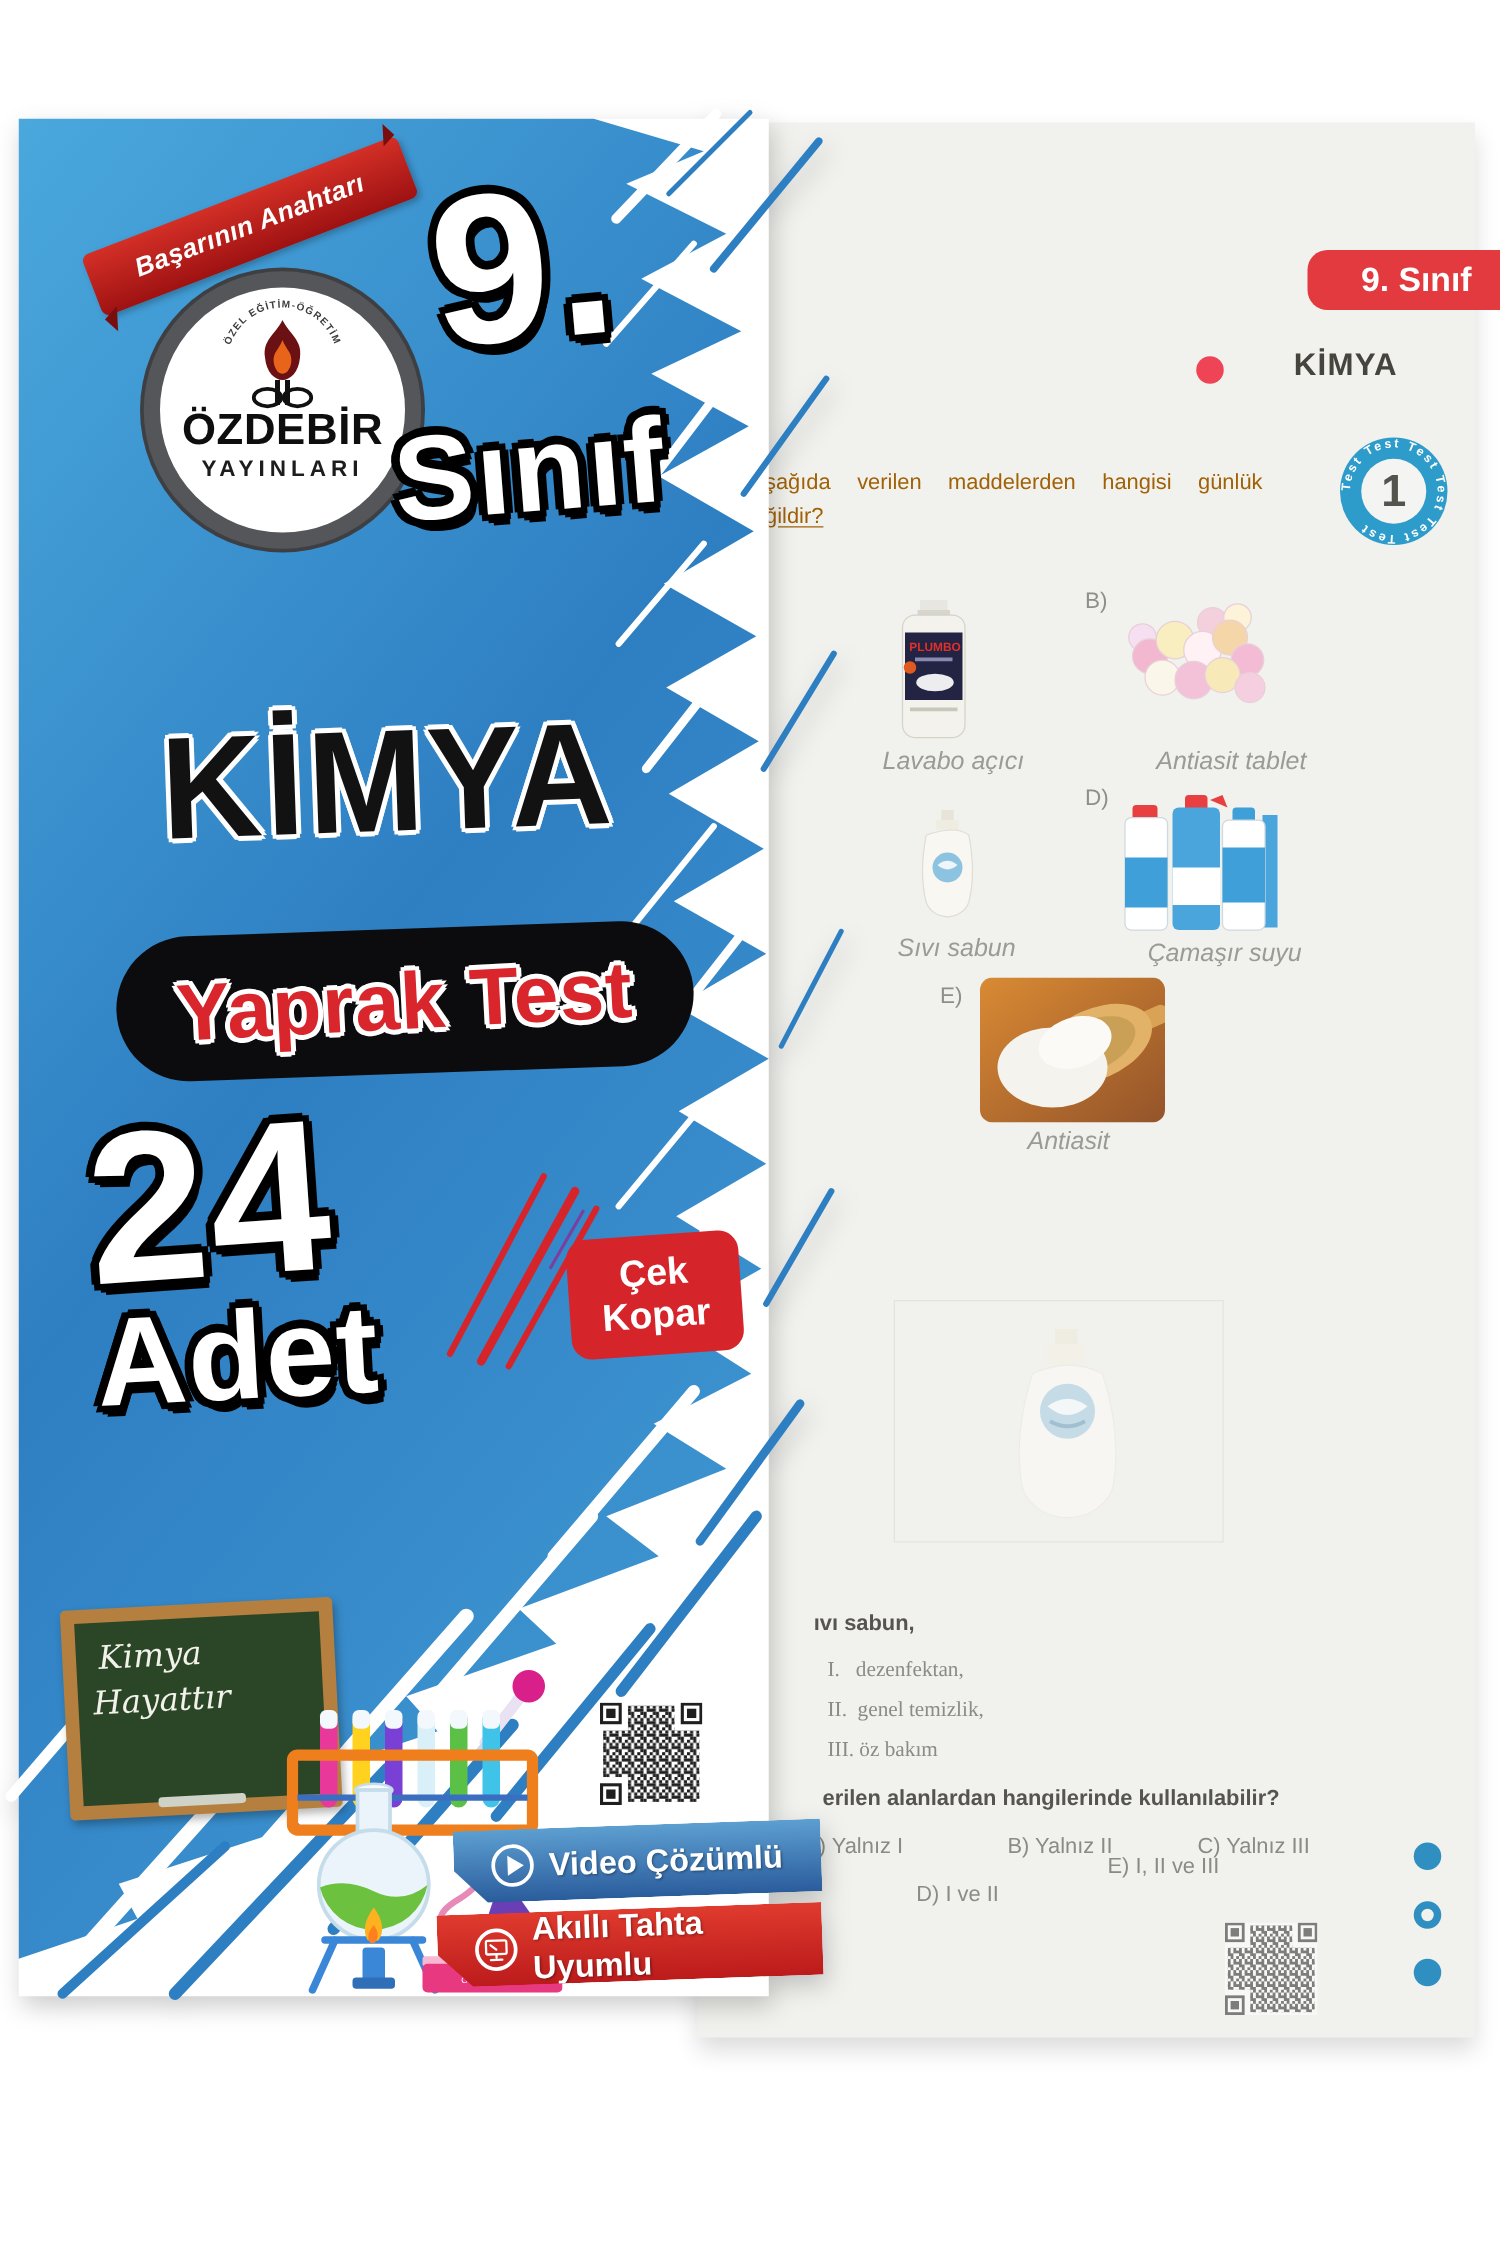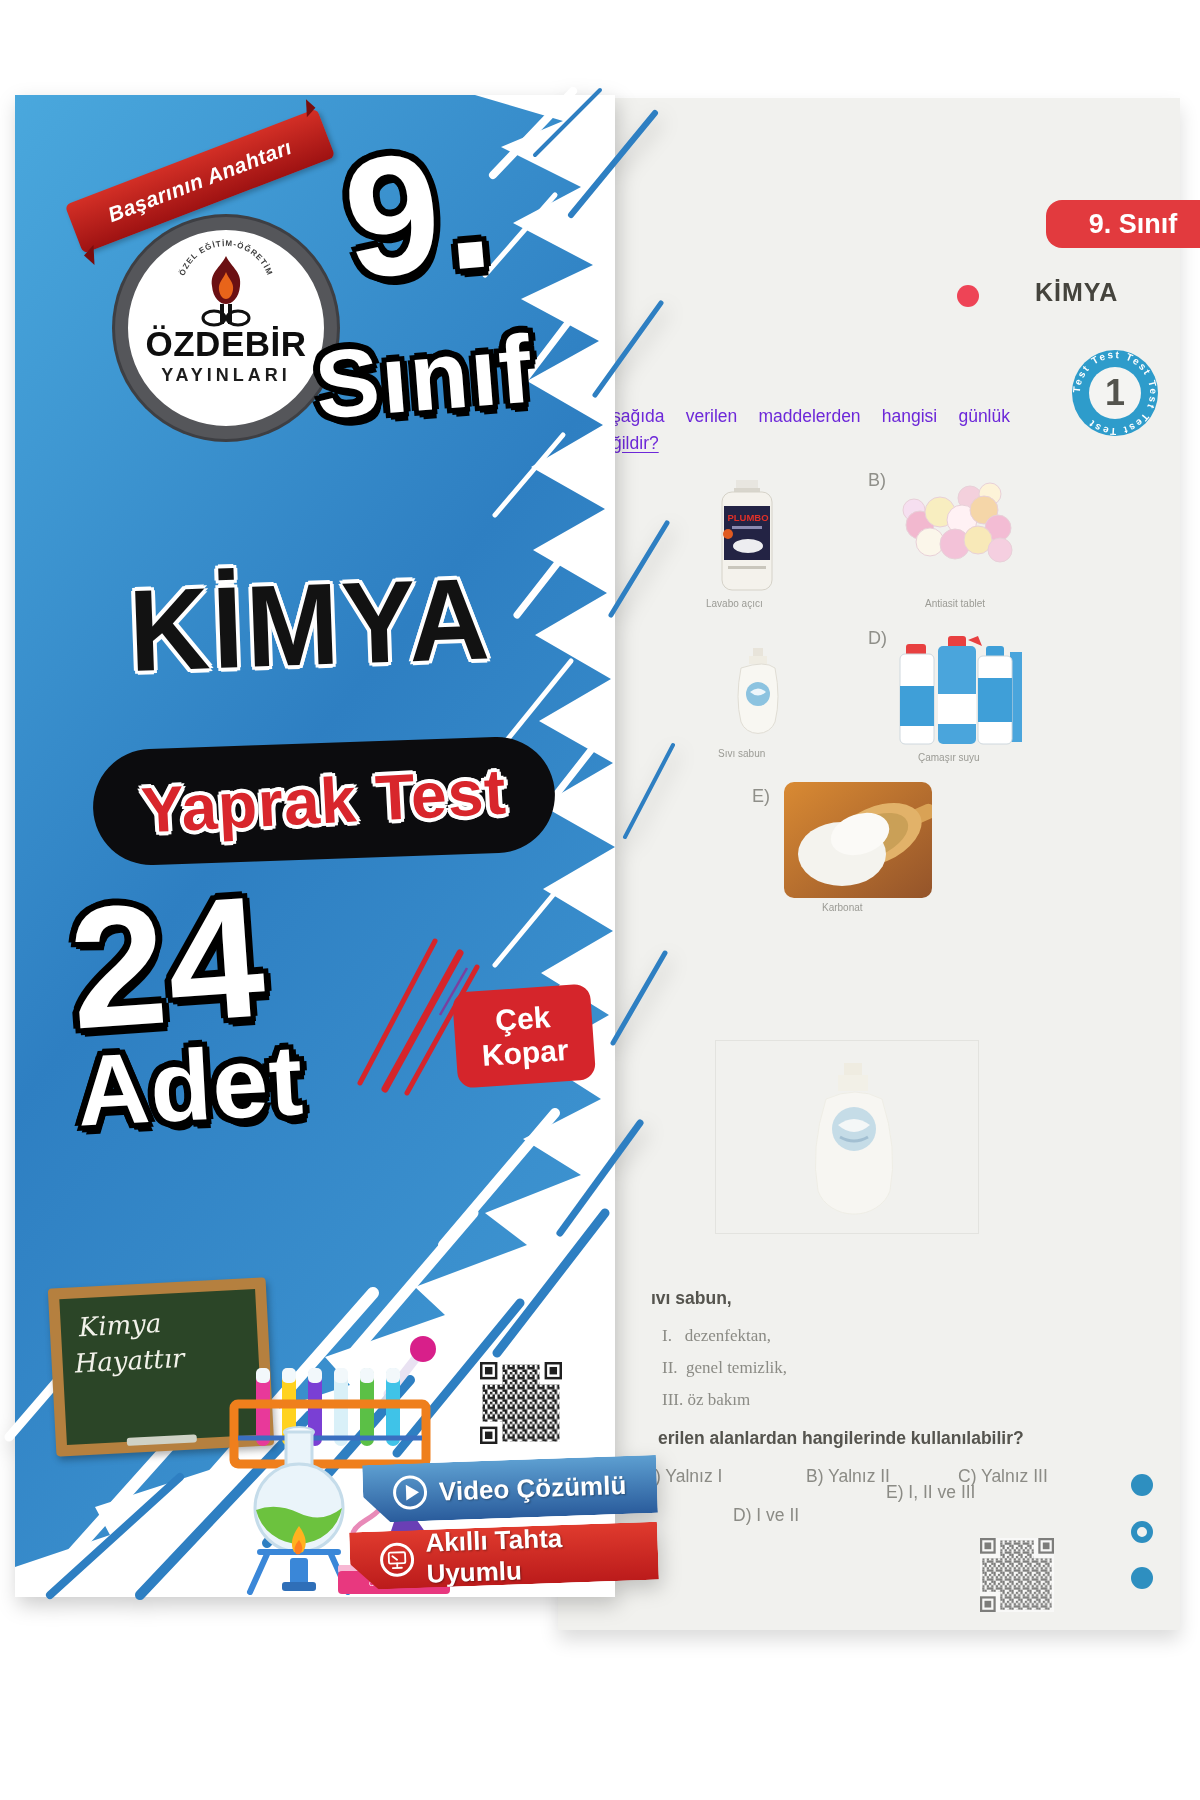--- a/index.html
+++ b/index.html
@@ -9,25 +9,25 @@
   
   .page{position:absolute;left:558px;top:98px;width:622px;height:1532px;background:#f1f1ee;
         box-shadow:0 10px 18px rgba(0,0,0,.14);z-index:1;}
   .page *{position:absolute;}
   .corner-badge{left:488px;top:102px;width:134px;height:48px;background:#e23a3e;
                 border-radius:16px 0 0 16px;display:flex;align-items:center;justify-content:center;
                 color:#fff;font-weight:bold;font-size:27px;padding-left:20px;}
   .red-dot{left:399px;top:187px;width:22px;height:22px;border-radius:50%;background:#ee4456;}
   .page-subject{left:477px;top:180px;font-size:25px;font-weight:bold;color:#45443d;letter-spacing:1px;}
   .test-badge{left:512px;top:250px;width:90px;height:90px;}
-  .q1{left:54px;top:274px;width:398px;color:#6d28d9;font-size:17.5px;line-height:27px;margin-top:31px;}
+  .q1{left:54px;top:274px;width:398px;color:#a16207;font-size:17.5px;line-height:27px;}
   .q1 .just{text-align:justify;text-align-last:justify;}
   .q1 .uline{text-decoration:underline;text-underline-offset:3px;}
   .opt-letter{color:#8f8f89;font-size:18px;}
-  .img-label{color:#9b9b95;font-size:10px;}
+  .img-label{font-style:italic;color:#9b9b95;font-size:20px;}
   .faint-box{left:157px;top:942px;width:262px;height:192px;border:1px solid #e3e3df;}
   .q2-strong{color:#55544e;font-weight:bold;font-size:17.5px;}
   .q2-item{color:#8b8b85;font-size:17px;white-space:pre;font-family:Liberation Serif, serif;}
   .ans{color:#8b8b85;font-size:17.5px;}
   .dot-blue{width:22px;height:22px;border-radius:50%;background:#2e8fc0;}
   .dot-ring{width:22px;height:22px;border-radius:50%;border:6px solid #2e8fc0;background:#f1f1ee;box-sizing:border-box;}
   .qr-page{opacity:.55;}
 
   
   .cover{position:absolute;left:15px;top:95px;width:600px;height:1502px;z-index:2;
@@ -243,21 +243,21 @@
     <svg style="left:226px;top:684px" width="148" height="116" viewBox="0 0 148 116">
       <rect width="148" height="116" rx="10" fill="url(#karb)"></rect>
       <g transform="rotate(-24 95 52)">
         <rect x="112" y="44" width="44" height="15" rx="6" fill="#d9a255"></rect>
         <ellipse cx="92" cy="52" rx="48" ry="28" fill="#e2b269"></ellipse>
         <ellipse cx="88" cy="52" rx="38" ry="20" fill="#caa057"></ellipse>
       </g>
       <ellipse cx="58" cy="72" rx="44" ry="32" fill="#f4f3ee"></ellipse>
       <ellipse cx="76" cy="52" rx="30" ry="20" fill="#fbfaf7" transform="rotate(-18 76 52)"></ellipse>
     </svg>
-    <div class="img-label" style="left:264px;top:804px">Karbonat</div>
+    <div class="img-label" style="left:264px;top:804px">Antiasit</div>
 
     <div class="faint-box">
       <svg style="left:80px;top:22px" width="115" height="168" viewBox="0 0 115 168" opacity="0.6">
         <rect x="48" y="0" width="18" height="14" fill="#efe9da"></rect>
         <rect x="42" y="12" width="30" height="16" fill="#f4f0e4"></rect>
         <path d="M30,36 q-16,50 -8,92 a38,34 0 0 0 72,0 q8,-42 -8,-92 q-26,-14 -56,0 z" fill="#fbfaf5" stroke="#eceadf"></path>
         <circle cx="58" cy="66" r="22" fill="#a8cfe4"></circle>
         <path d="M42,62 q16,-12 32,0 q-16,14 -32,0 z" fill="#fff" opacity=".9"></path>
         <path d="M44,74 q14,8 28,0" stroke="#6f9fc0" stroke-width="3" fill="none"></path>
       </svg>

